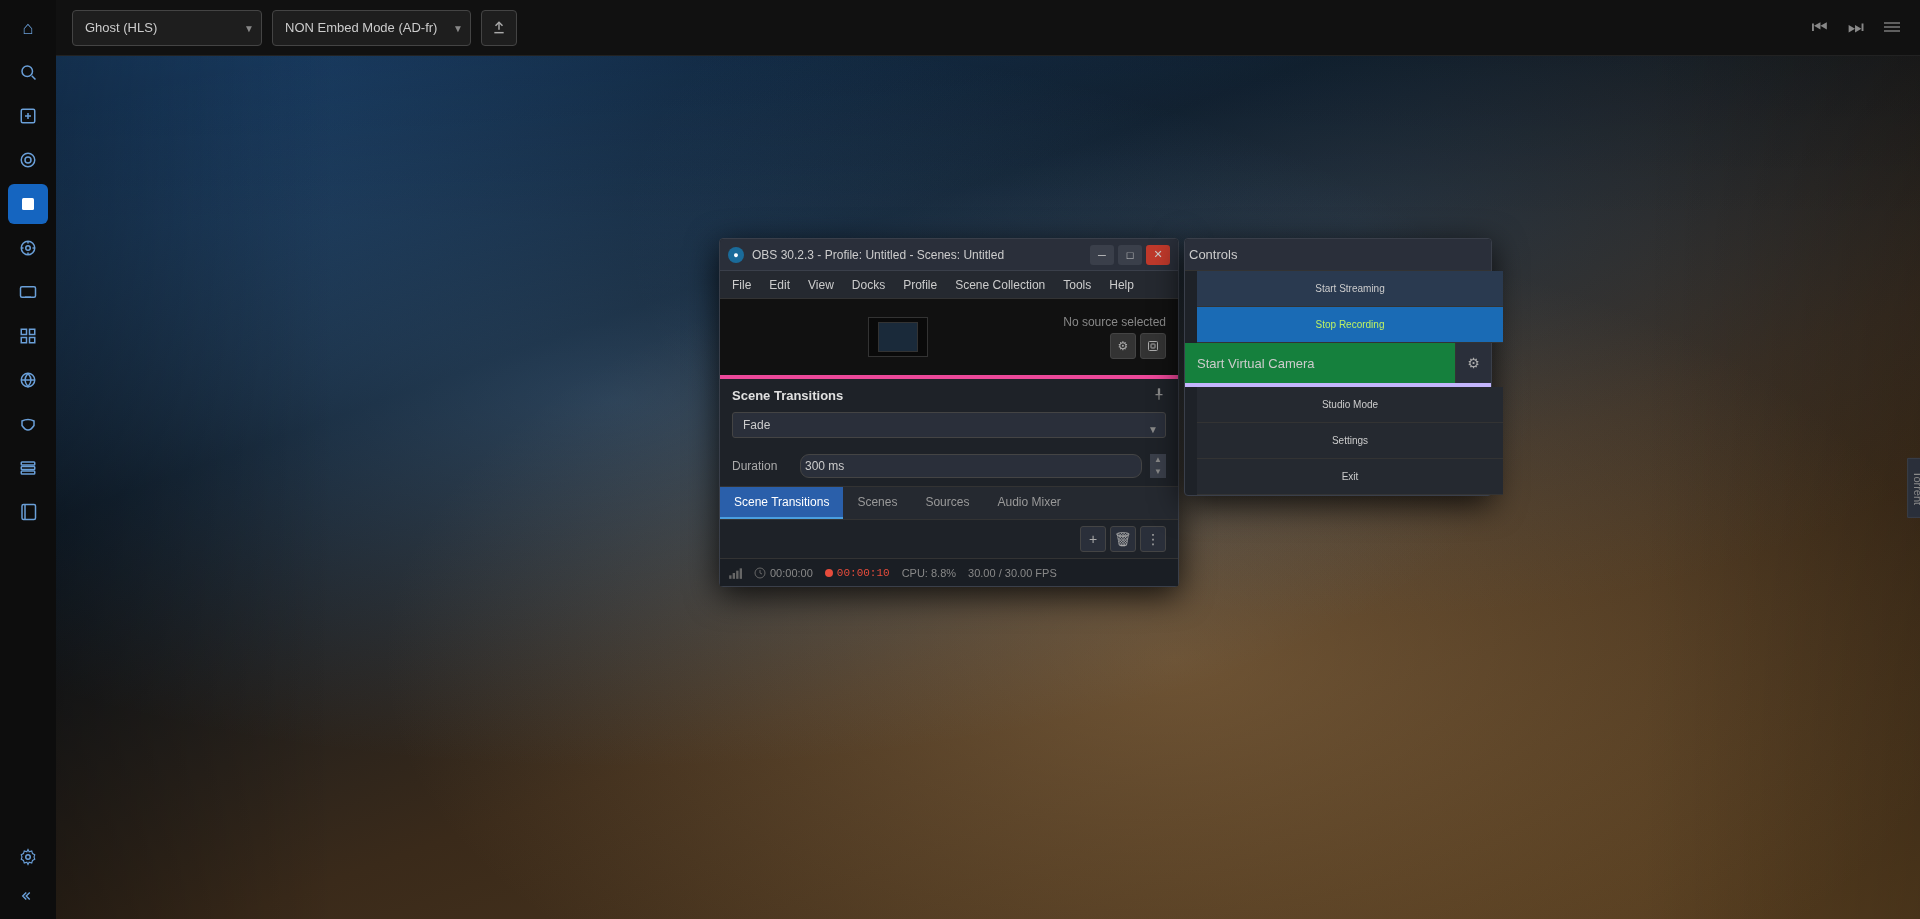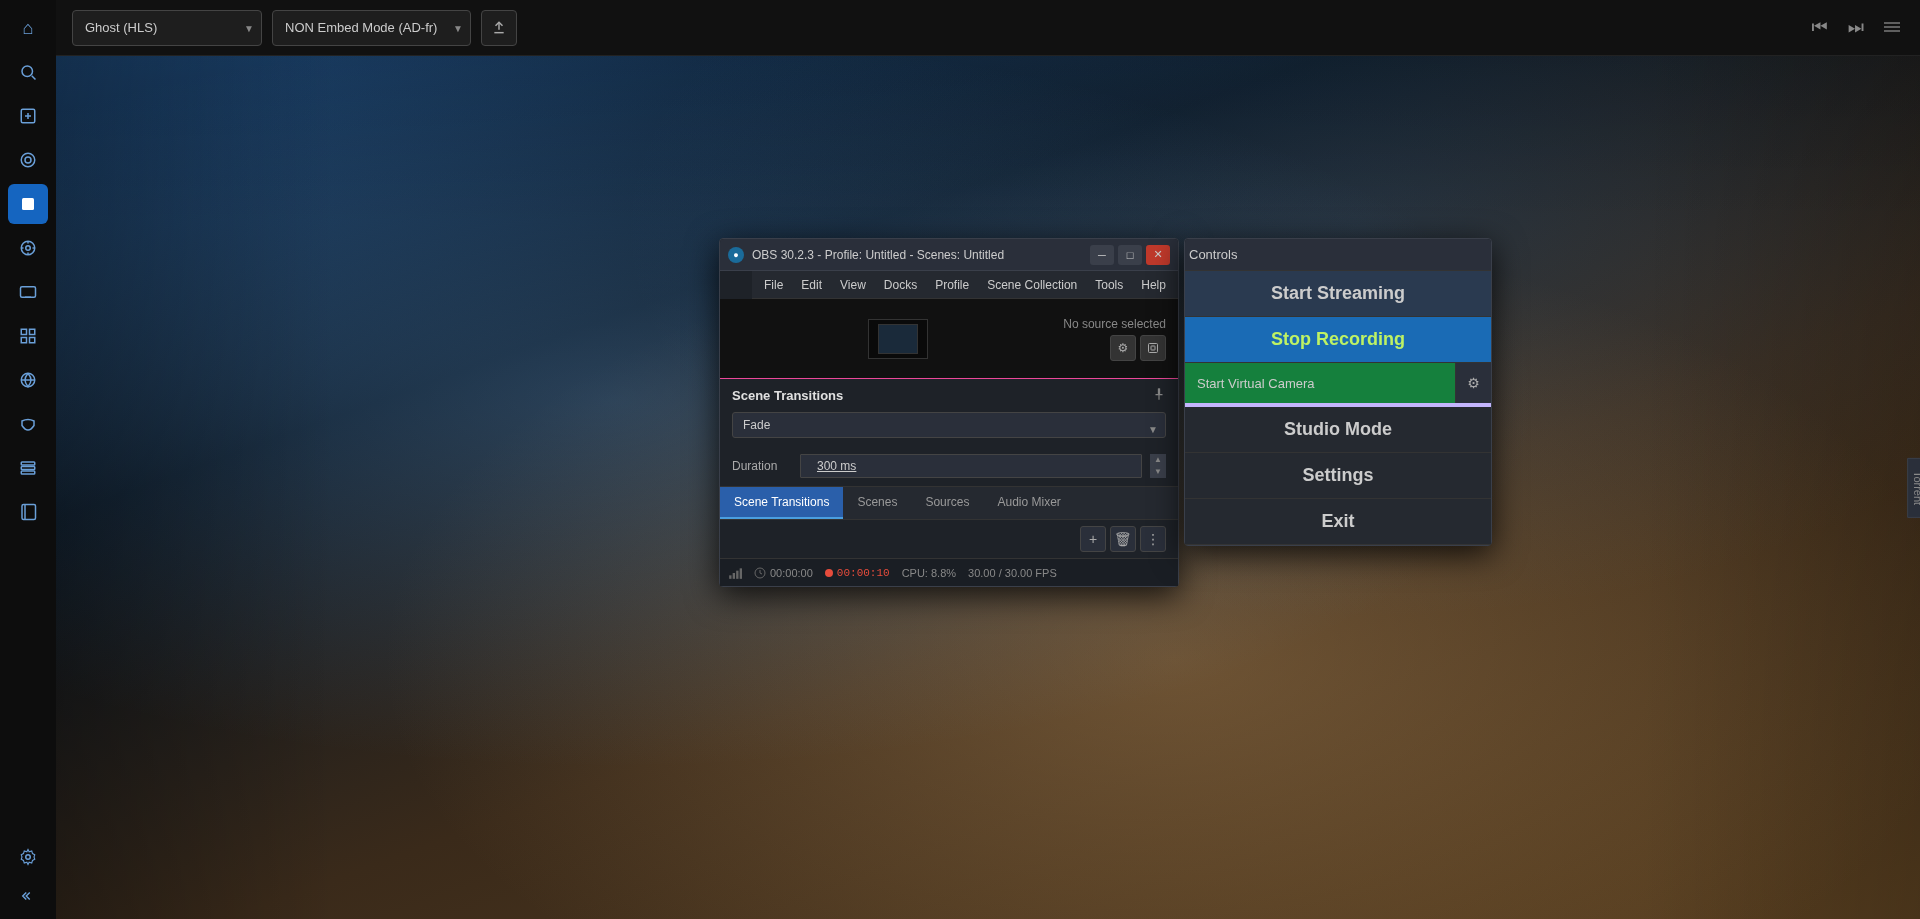--- a/index.html
+++ b/index.html
@@ -209,39 +209,38 @@
 
     
     .obs-menubar {
       background: #252930;
       height: 28px;
       display: flex;
       align-items: center;
       padding: 0 4px;
       gap: 2px;
       border-bottom: 1px solid #333;
-      margin-left: 32px;
     }
     .obs-menu-item {
       padding: 3px 8px;
       font-size: 12px;
       color: #ccc;
       cursor: pointer;
       border-radius: 3px;
     }
 
     
     .obs-preview {
       height: 80px;
       background: #111;
       display: flex;
       align-items: center;
       justify-content: space-between;
       padding: 0 12px;
-      border-bottom: 1px solid #ec4899;
+      border-bottom: 4px solid #ec4899;
     }
     .obs-preview-inner {
       flex: 1;
       display: flex;
       align-items: center;
       justify-content: center;
     }
     .obs-mini-preview {
       width: 60px;
       height: 40px;
@@ -327,24 +326,23 @@
     .obs-duration-label {
       font-size: 12px;
       color: #aaa;
       min-width: 60px;
     }
     .obs-duration-input {
       flex: 1;
       background: #2a2f3a;
       border: 1px solid #444;
       color: #ccc;
-      padding: 4px 16px;
-      font-size: 12px;
-      border-radius: 1px;
-      text-decoration: underline;
+      padding: 4px 4px;
+      font-size: 12px;
+      border-radius: 9px;
     }
     .obs-duration-spinners {
       display: flex;
       flex-direction: column;
       gap: 0;
     }
     .obs-spin-btn {
       width: 16px;
       height: 12px;
       background: #3a3f4a;
@@ -442,25 +440,26 @@
       padding: 8px 4px;
       font-size: 13px;
       color: #ccc;
       border-bottom: 1px solid #333;
       border-radius: 4px 4px 0 0;
     }
     .controls-btn {
       width: 100%;
       padding: 12px;
       border: none;
-      font-size: 18px;
-      font-weight: 700;
+      font-size: 10px;
+      font-weight: 400;
       cursor: pointer;
       text-align: center;
       border-bottom: 1px solid #333;
+      margin-left: 12px;
     }
     .controls-btn.stream { background: #2a3a50; color: #ccc; }
     .controls-btn.record { background: #1a6bb5; color: #bef264; }
     .controls-btn.studio-mode { background: #252930; color: #ccc; }
     .controls-btn.settings { background: #252930; color: #ccc; }
     .controls-btn.exit { background: #252930; color: #ccc; }
     .virtual-cam-row {
       display: flex;
       align-items: center;
       justify-content: space-between;

